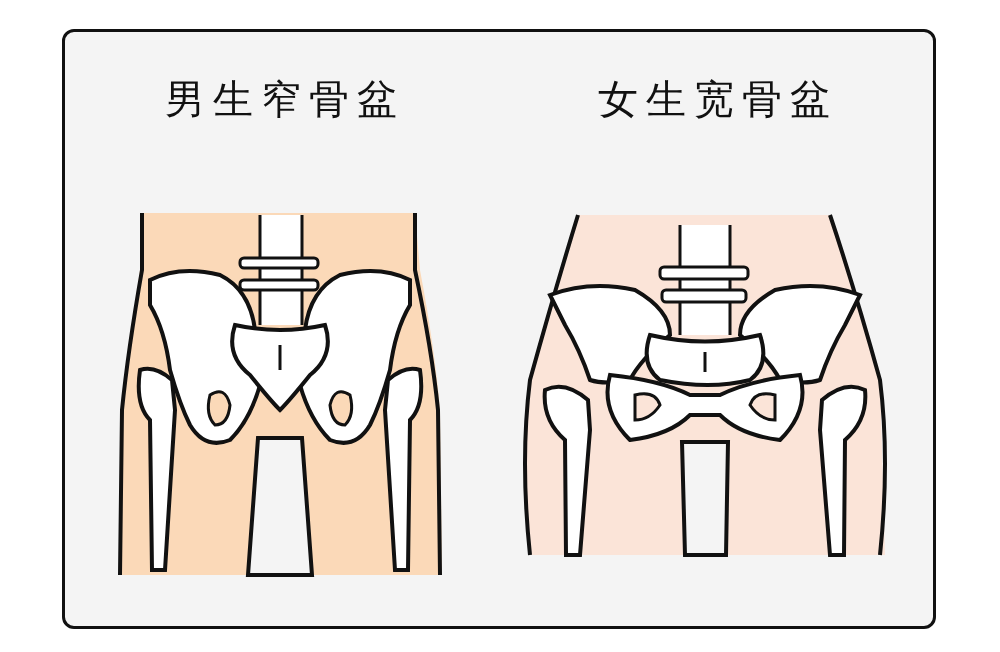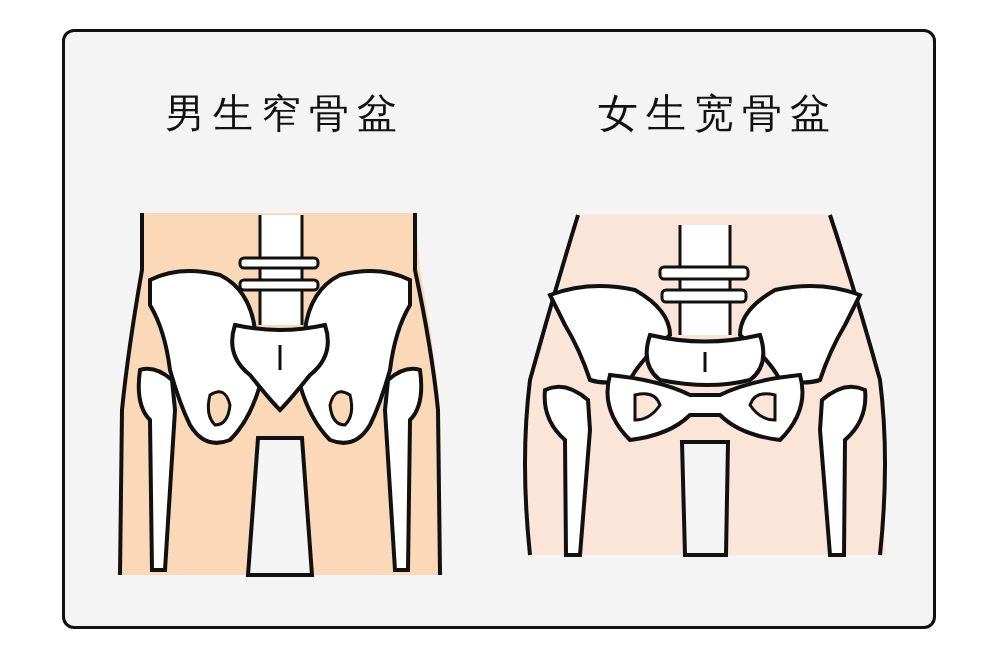--- a/index.html
+++ b/index.html
@@ -1,20 +1,20 @@
 <!DOCTYPE html>
 <html><head>
   <meta charset="utf-8">
   <style>
     html, body { margin: 0; padding: 0; background: #ffffff; }
     body { width: 1000px; height: 652px; position: relative; overflow: hidden;
            font-family: "DejaVu Sans", sans-serif; }
     .frame { position: absolute; left: 62px; top: 29px; width: 874px; height: 600px;
              border: 3px solid #111; border-radius: 12px; background: #f4f4f4; box-sizing: border-box; }
-    .title { position: absolute; top: 86px; font-size: 40px; letter-spacing: 8px; color: #111;
+    .title { position: absolute; top: 72px; font-size: 40px; letter-spacing: 8px; color: #111;
              font-family: "DejaVu Sans", sans-serif; white-space: nowrap; }
     .title.left { left: 165px; }
     .title.right { left: 598px; }
     svg.fig { position: absolute; }
   </style>
 </head>
 <body>
 
 <div class="frame"></div>
 

